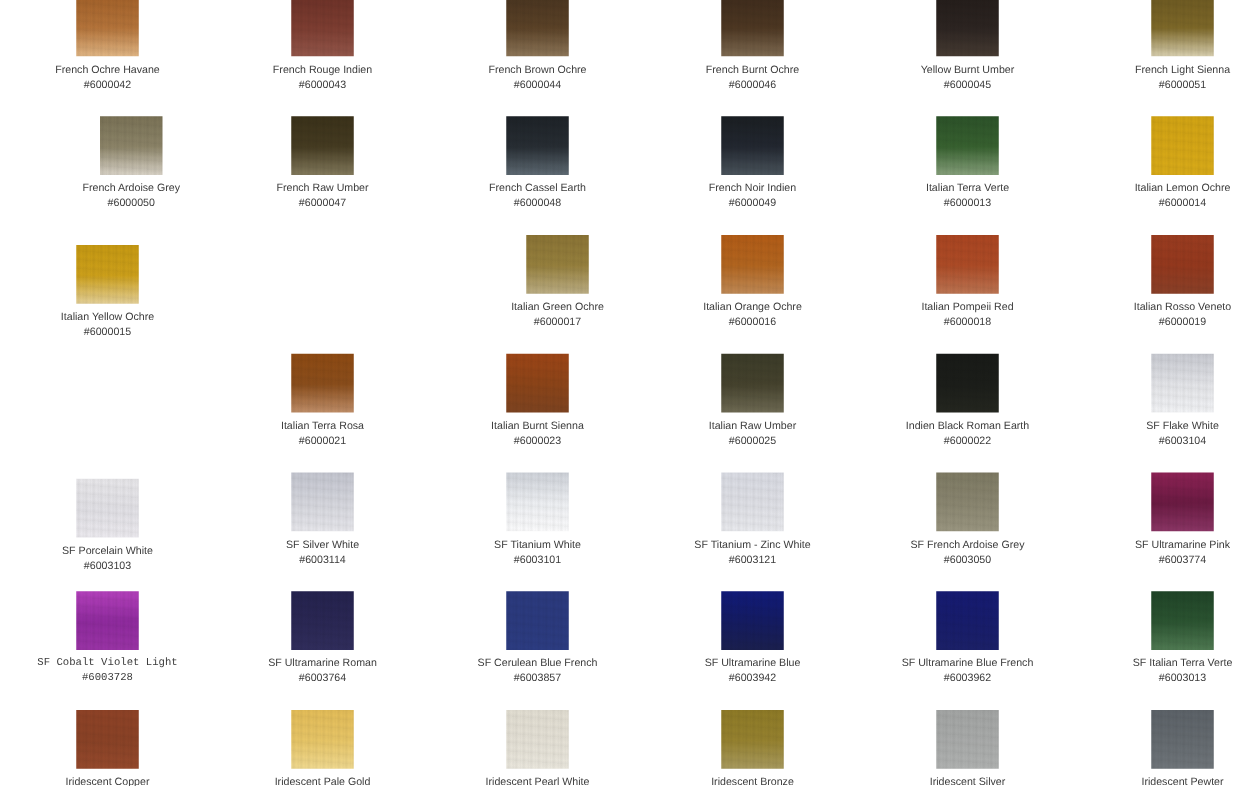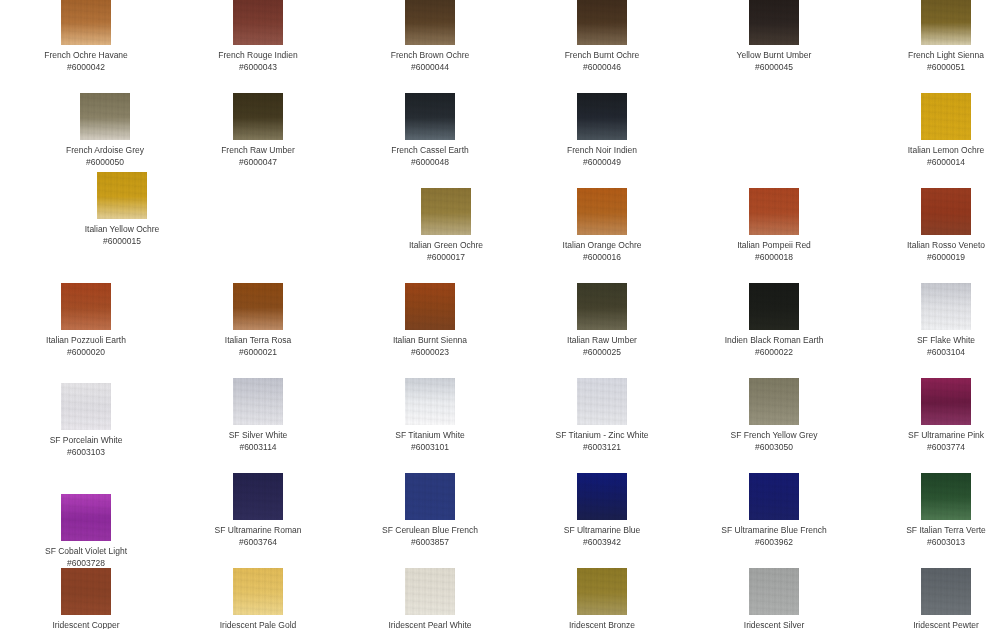--- a/index.html
+++ b/index.html
@@ -120,28 +120,35 @@
       <div class="swatch-name">French Cassel Earth</div>
       <div class="swatch-code">#6000048</div>
     </div>
     <div class="swatch-cell" style="left: 516px; top: 93px;">
       <div class="swatch-chip" style="width: 50px; height: 47px; background: linear-gradient(rgb(26, 30, 34) 0%, rgb(34, 39, 48) 52%, rgb(74, 84, 92) 100%);">
         <div class="grain" style="background: repeating-linear-gradient(90deg, rgba(255, 255, 255, 0.1) 0px, rgba(0, 0, 0, 0.08) 2px, rgba(255, 255, 255, 0.06) 4px, rgba(0, 0, 0, 0.05) 6px), repeating-linear-gradient(4deg, rgba(0, 0, 0, 0.07) 0px, rgba(255, 255, 255, 0.07) 3px, rgba(0, 0, 0, 0.04) 7px);"></div>
       </div>
       <div class="swatch-name">French Noir Indien</div>
       <div class="swatch-code">#6000049</div>
     </div>
+    <div class="swatch-cell" style="left: 688px; top: 93px;">
+      <div class="swatch-chip" style="width: 50px; height: 47px; background: linear-gradient(rgb(44, 82, 41) 0%, rgb(55, 97, 47) 52%, rgb(134, 160, 123) 100%);">
+        <div class="grain" style="background: repeating-linear-gradient(90deg, rgba(255, 255, 255, 0.1) 0px, rgba(0, 0, 0, 0.08) 2px, rgba(255, 255, 255, 0.06) 4px, rgba(0, 0, 0, 0.05) 6px), repeating-linear-gradient(4deg, rgba(0, 0, 0, 0.07) 0px, rgba(255, 255, 255, 0.07) 3px, rgba(0, 0, 0, 0.04) 7px);"></div>
+      </div>
+      <div class="swatch-name">Italian Terra Verte</div>
+      <div class="swatch-code">#6000013</div>
+    </div>
     <div class="swatch-cell" style="left: 860px; top: 93px;">
       <div class="swatch-chip" style="width: 50px; height: 47px; background: linear-gradient(rgb(210, 164, 19) 0%, rgb(214, 167, 22) 52%, rgb(217, 171, 24) 100%);">
         <div class="grain" style="background: repeating-linear-gradient(90deg, rgba(255, 255, 255, 0.1) 0px, rgba(0, 0, 0, 0.08) 2px, rgba(255, 255, 255, 0.06) 4px, rgba(0, 0, 0, 0.05) 6px), repeating-linear-gradient(4deg, rgba(0, 0, 0, 0.07) 0px, rgba(255, 255, 255, 0.07) 3px, rgba(0, 0, 0, 0.04) 7px);"></div>
       </div>
       <div class="swatch-name">Italian Lemon Ochre</div>
       <div class="swatch-code">#6000014</div>
     </div>
-    <div class="swatch-cell" style="left: 0px; top: 172px; padding-left: 36px;">
+    <div class="swatch-cell" style="left: 0px; top: 196px;">
       <div class="swatch-chip" style="width: 50px; height: 47px; background: linear-gradient(rgb(199, 154, 18) 0%, rgb(205, 160, 26) 52%, rgb(228, 208, 151) 100%);">
         <div class="grain" style="background: repeating-linear-gradient(90deg, rgba(255, 255, 255, 0.1) 0px, rgba(0, 0, 0, 0.08) 2px, rgba(255, 255, 255, 0.06) 4px, rgba(0, 0, 0, 0.05) 6px), repeating-linear-gradient(4deg, rgba(0, 0, 0, 0.07) 0px, rgba(255, 255, 255, 0.07) 3px, rgba(0, 0, 0, 0.04) 7px);"></div>
       </div>
       <div class="swatch-name">Italian Yellow Ochre</div>
       <div class="swatch-code">#6000015</div>
     </div>
     <div class="swatch-cell" style="left: 360px; top: 188px;">
       <div class="swatch-chip" style="width: 50px; height: 47px; background: linear-gradient(rgb(139, 116, 53) 0%, rgb(150, 128, 61) 52%, rgb(188, 174, 132) 100%);">
         <div class="grain" style="background: repeating-linear-gradient(90deg, rgba(255, 255, 255, 0.1) 0px, rgba(0, 0, 0, 0.08) 2px, rgba(255, 255, 255, 0.06) 4px, rgba(0, 0, 0, 0.05) 6px), repeating-linear-gradient(4deg, rgba(0, 0, 0, 0.07) 0px, rgba(255, 255, 255, 0.07) 3px, rgba(0, 0, 0, 0.04) 7px);"></div>
       </div>
@@ -162,27 +169,20 @@
       <div class="swatch-name">Italian Pompeii Red</div>
       <div class="swatch-code">#6000018</div>
     </div>
     <div class="swatch-cell" style="left: 860px; top: 188px;">
       <div class="swatch-chip" style="width: 50px; height: 47px; background: linear-gradient(rgb(155, 60, 32) 0%, rgb(148, 56, 29) 52%, rgb(138, 64, 40) 100%);">
         <div class="grain" style="background: repeating-linear-gradient(90deg, rgba(255, 255, 255, 0.1) 0px, rgba(0, 0, 0, 0.08) 2px, rgba(255, 255, 255, 0.06) 4px, rgba(0, 0, 0, 0.05) 6px), repeating-linear-gradient(4deg, rgba(0, 0, 0, 0.07) 0px, rgba(255, 255, 255, 0.07) 3px, rgba(0, 0, 0, 0.04) 7px);"></div>
       </div>
       <div class="swatch-name">Italian Rosso Veneto</div>
       <div class="swatch-code">#6000019</div>
     </div>
-    <div class="swatch-cell" style="left: 0px; top: 283px;">
-      <div class="swatch-chip" style="width: 50px; height: 47px; background: linear-gradient(rgb(168, 67, 29) 0%, rgb(166, 78, 38) 52%, rgb(193, 114, 77) 100%);">
-        <div class="grain" style="background: repeating-linear-gradient(90deg, rgba(255, 255, 255, 0.1) 0px, rgba(0, 0, 0, 0.08) 2px, rgba(255, 255, 255, 0.06) 4px, rgba(0, 0, 0, 0.05) 6px), repeating-linear-gradient(4deg, rgba(0, 0, 0, 0.07) 0px, rgba(255, 255, 255, 0.07) 3px, rgba(0, 0, 0, 0.04) 7px);"></div>
-      </div>
-      <div class="swatch-name">Italian Pozzuoli Earth</div>
-      <div class="swatch-code">#6000020</div>
-    </div>
     <div class="swatch-cell" style="left: 172px; top: 283px;">
       <div class="swatch-chip" style="width: 50px; height: 47px; background: linear-gradient(rgb(142, 74, 18) 0%, rgb(138, 77, 27) 52%, rgb(192, 142, 104) 100%);">
         <div class="grain" style="background: repeating-linear-gradient(90deg, rgba(255, 255, 255, 0.1) 0px, rgba(0, 0, 0, 0.08) 2px, rgba(255, 255, 255, 0.06) 4px, rgba(0, 0, 0, 0.05) 6px), repeating-linear-gradient(4deg, rgba(0, 0, 0, 0.07) 0px, rgba(255, 255, 255, 0.07) 3px, rgba(0, 0, 0, 0.04) 7px);"></div>
       </div>
       <div class="swatch-name">Italian Terra Rosa</div>
       <div class="swatch-code">#6000021</div>
     </div>
     <div class="swatch-cell" style="left: 344px; top: 283px;">
       <div class="swatch-chip" style="width: 50px; height: 47px; background: linear-gradient(rgb(158, 69, 22) 0%, rgb(140, 68, 24) 52%, rgb(125, 67, 32) 100%);">
         <div class="grain" style="background: repeating-linear-gradient(90deg, rgba(255, 255, 255, 0.1) 0px, rgba(0, 0, 0, 0.08) 2px, rgba(255, 255, 255, 0.06) 4px, rgba(0, 0, 0, 0.05) 6px), repeating-linear-gradient(4deg, rgba(0, 0, 0, 0.07) 0px, rgba(255, 255, 255, 0.07) 3px, rgba(0, 0, 0, 0.04) 7px);"></div>
@@ -236,31 +236,31 @@
       <div class="swatch-chip" style="width: 50px; height: 47px; background: linear-gradient(rgb(218, 220, 228) 0%, rgb(223, 224, 230) 52%, rgb(233, 234, 238) 100%);">
         <div class="grain" style="background: repeating-linear-gradient(90deg, rgba(255, 255, 255, 0.1) 0px, rgba(0, 0, 0, 0.08) 2px, rgba(255, 255, 255, 0.06) 4px, rgba(0, 0, 0, 0.05) 6px), repeating-linear-gradient(4deg, rgba(0, 0, 0, 0.07) 0px, rgba(255, 255, 255, 0.07) 3px, rgba(0, 0, 0, 0.04) 7px);"></div>
       </div>
       <div class="swatch-name">SF Titanium - Zinc White</div>
       <div class="swatch-code">#6003121</div>
     </div>
     <div class="swatch-cell" style="left: 688px; top: 378px;">
       <div class="swatch-chip" style="width: 50px; height: 47px; background: linear-gradient(rgb(126, 122, 99) 0%, rgb(138, 134, 112) 52%, rgb(154, 150, 128) 100%);">
         <div class="grain" style="background: repeating-linear-gradient(90deg, rgba(255, 255, 255, 0.1) 0px, rgba(0, 0, 0, 0.08) 2px, rgba(255, 255, 255, 0.06) 4px, rgba(0, 0, 0, 0.05) 6px), repeating-linear-gradient(4deg, rgba(0, 0, 0, 0.07) 0px, rgba(255, 255, 255, 0.07) 3px, rgba(0, 0, 0, 0.04) 7px);"></div>
       </div>
-      <div class="swatch-name">SF French Yellow Grey</div>
+      <div class="swatch-name">SF French Ardoise Grey</div>
       <div class="swatch-code">#6003050</div>
     </div>
     <div class="swatch-cell" style="left: 860px; top: 378px;">
       <div class="swatch-chip" style="width: 50px; height: 47px; background: linear-gradient(rgb(142, 34, 85) 0%, rgb(107, 26, 66) 52%, rgb(139, 53, 101) 100%);">
         <div class="grain" style="background: repeating-linear-gradient(90deg, rgba(255, 255, 255, 0.1) 0px, rgba(0, 0, 0, 0.08) 2px, rgba(255, 255, 255, 0.06) 4px, rgba(0, 0, 0, 0.05) 6px), repeating-linear-gradient(4deg, rgba(0, 0, 0, 0.07) 0px, rgba(255, 255, 255, 0.07) 3px, rgba(0, 0, 0, 0.04) 7px);"></div>
       </div>
       <div class="swatch-name">SF Ultramarine Pink</div>
       <div class="swatch-code">#6003774</div>
     </div>
-    <div class="swatch-cell" style="left: 0px; top: 494px;">
+    <div class="swatch-cell" style="left: 0px; top: 473px; font-family: Liberation Mono, monospace;">
       <div class="swatch-chip" style="width: 50px; height: 47px; background: linear-gradient(rgb(180, 64, 188) 0%, rgb(143, 42, 158) 52%, rgb(154, 51, 166) 100%);">
         <div class="grain" style="background: repeating-linear-gradient(90deg, rgba(255, 255, 255, 0.1) 0px, rgba(0, 0, 0, 0.08) 2px, rgba(255, 255, 255, 0.06) 4px, rgba(0, 0, 0, 0.05) 6px), repeating-linear-gradient(4deg, rgba(0, 0, 0, 0.07) 0px, rgba(255, 255, 255, 0.07) 3px, rgba(0, 0, 0, 0.04) 7px);"></div>
       </div>
       <div class="swatch-name">SF Cobalt Violet Light</div>
       <div class="swatch-code">#6003728</div>
     </div>
     <div class="swatch-cell" style="left: 172px; top: 473px;">
       <div class="swatch-chip" style="width: 50px; height: 47px; background: linear-gradient(rgb(36, 34, 78) 0%, rgb(42, 39, 84) 52%, rgb(48, 45, 92) 100%);">
         <div class="grain" style="background: repeating-linear-gradient(90deg, rgba(255, 255, 255, 0.1) 0px, rgba(0, 0, 0, 0.08) 2px, rgba(255, 255, 255, 0.06) 4px, rgba(0, 0, 0, 0.05) 6px), repeating-linear-gradient(4deg, rgba(0, 0, 0, 0.07) 0px, rgba(255, 255, 255, 0.07) 3px, rgba(0, 0, 0, 0.04) 7px);"></div>
       </div>

